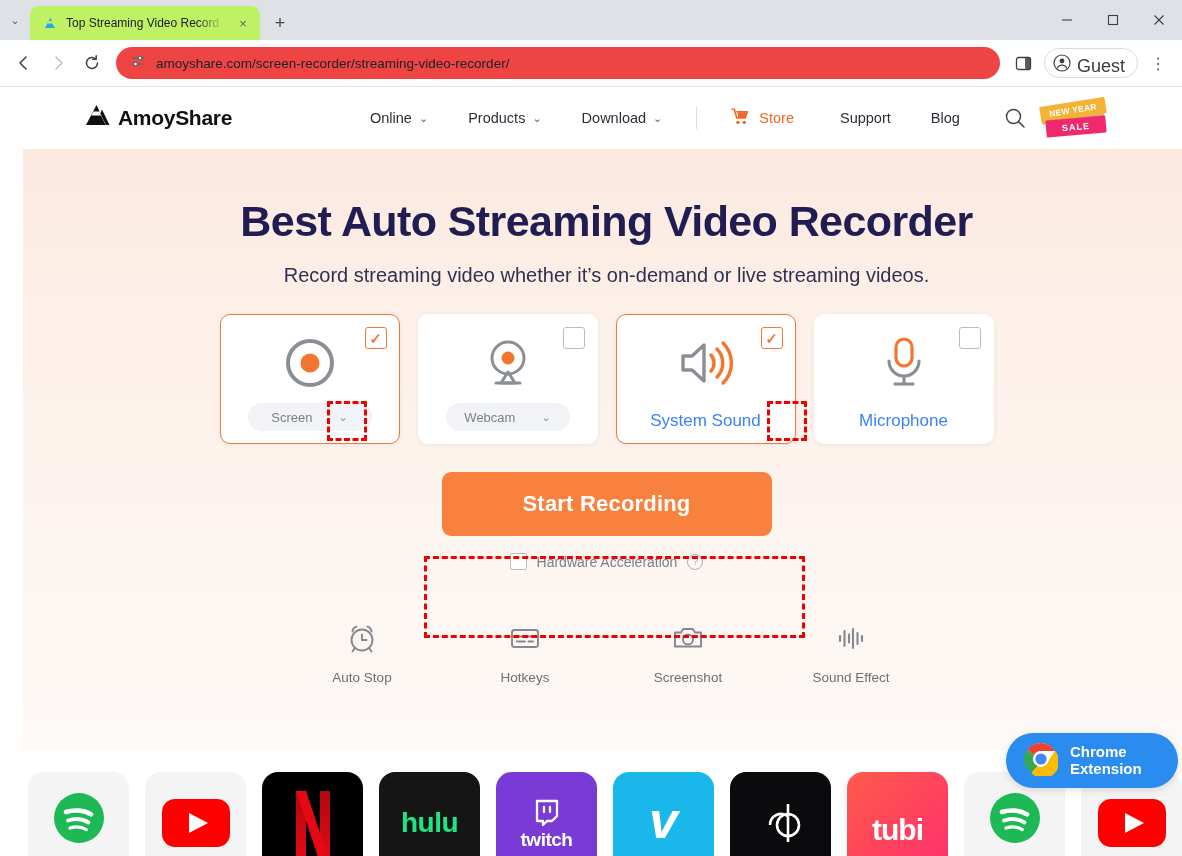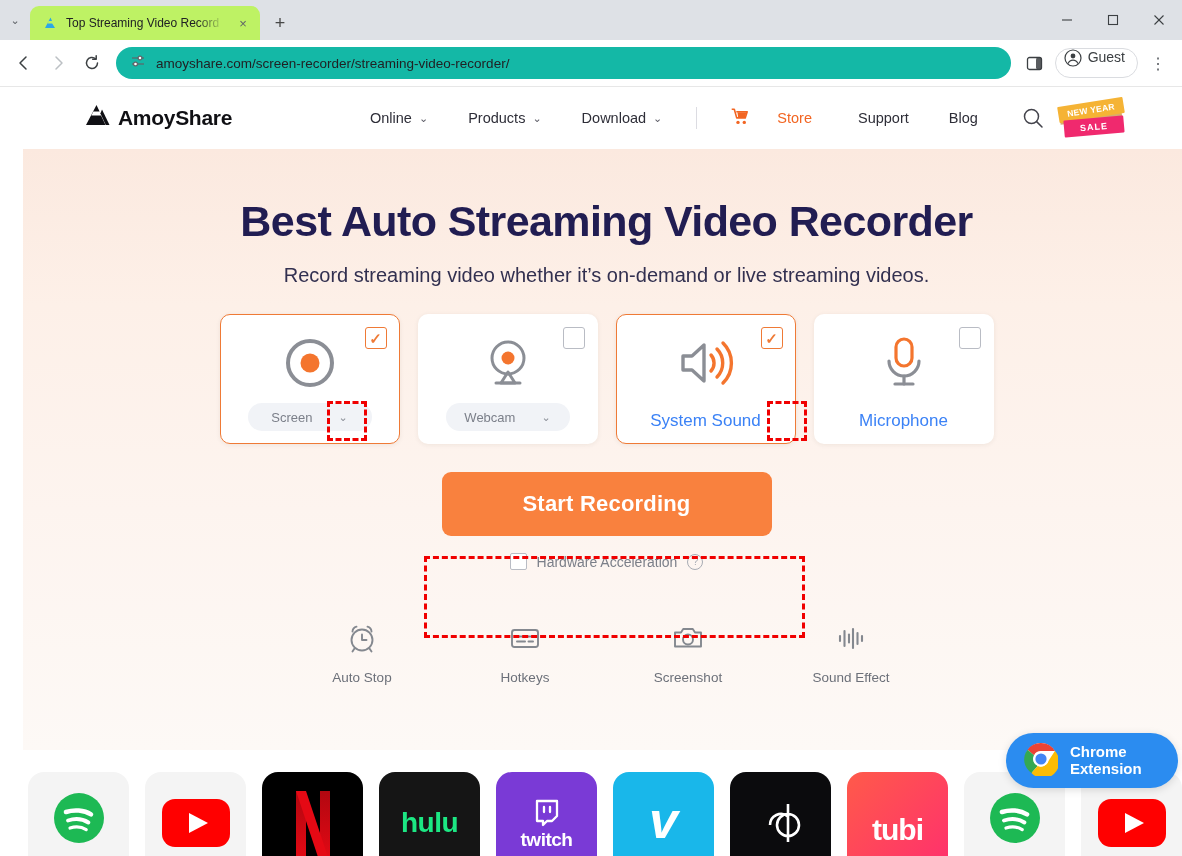--- a/index.html
+++ b/index.html
@@ -60,30 +60,30 @@
     display: flex; align-items: center; padding: 0 8px; gap: 2px;
     border-bottom: 1px solid #e7e7e7;
   }
   .navbtn {
     width: 32px; height: 32px; border-radius: 50%;
     display: flex; align-items: center; justify-content: center;
     color: #5f6368; flex: 0 0 32px;
   }
   .navbtn.disabled { color: #bcc0c4; }
   .omnibox {
-    flex: 1; height: 32px; background: #14b8a6; border-radius: 16px;
+    flex: 1; height: 32px; background: #ef4444; border-radius: 16px;
     display: flex; align-items: center; padding: 0 14px; gap: 10px;
     margin: 0 6px;
   }
   .omnibox-url { font-size: 13.5px; color: #202124; }
   .tb-right { display: flex; align-items: center; gap: 4px; }
   .guest-pill {
     height: 30px; border: 1px solid #dadce0; border-radius: 15px;
-    display: flex; align-items: flex-start; gap: 6px; padding: 0 12px 0 8px;
-    color: #3c4043; font-size: 14px;
+    display: flex; align-items: flex-end; gap: 6px; padding: 0 12px 0 8px;
+    color: #3c4043; font-size: 18px;
   }
 
   
   .viewport {
     position: relative; width: 1182px; height: 769px;
     background: #ffffff; overflow: hidden; margin-left: 23px;
   }
   .page {
     position: absolute; inset: 0 15px 0 0; overflow: hidden;
   }
@@ -99,21 +99,21 @@
   }
   .nav {
     display: flex; align-items: center; gap: 0; margin-left: 118px;
   }
   .nav-item {
     display: flex; align-items: center; gap: 7px;
     font-size: 14.5px; color: #2e2e38; padding: 0 20px;
   }
   .nav-item .cv { font-size: 11px; color: #5c5c66; }
   .nav-sep { width: 1px; height: 22px; background: #dcdce2; margin: 0 14px; }
-  .nav-item.store { color: #f26522; font-weight: 500; gap: 27px; padding-right: 26px; justify-content: flex-end;}
+  .nav-item.store { color: #f26522; font-weight: 500; gap: 9px; padding-right: 26px; justify-content: flex-end;}
   .nav-search { margin-left: 24px; color: #44444c; display:flex; }
   .sale-badge {
     margin-left: 10px; width: 76px; height: 52px; position: relative;
   }
   .sale-ribbon {
     position: absolute; left: 4px; top: 10px; width: 66px; height: 16px;
     background: #f5b335; transform: rotate(-9deg);
     color: #fff; font-size: 8.5px; font-weight: bold; letter-spacing: 0.3px;
     display: flex; align-items: center; justify-content: center;
     border-radius: 1px;

